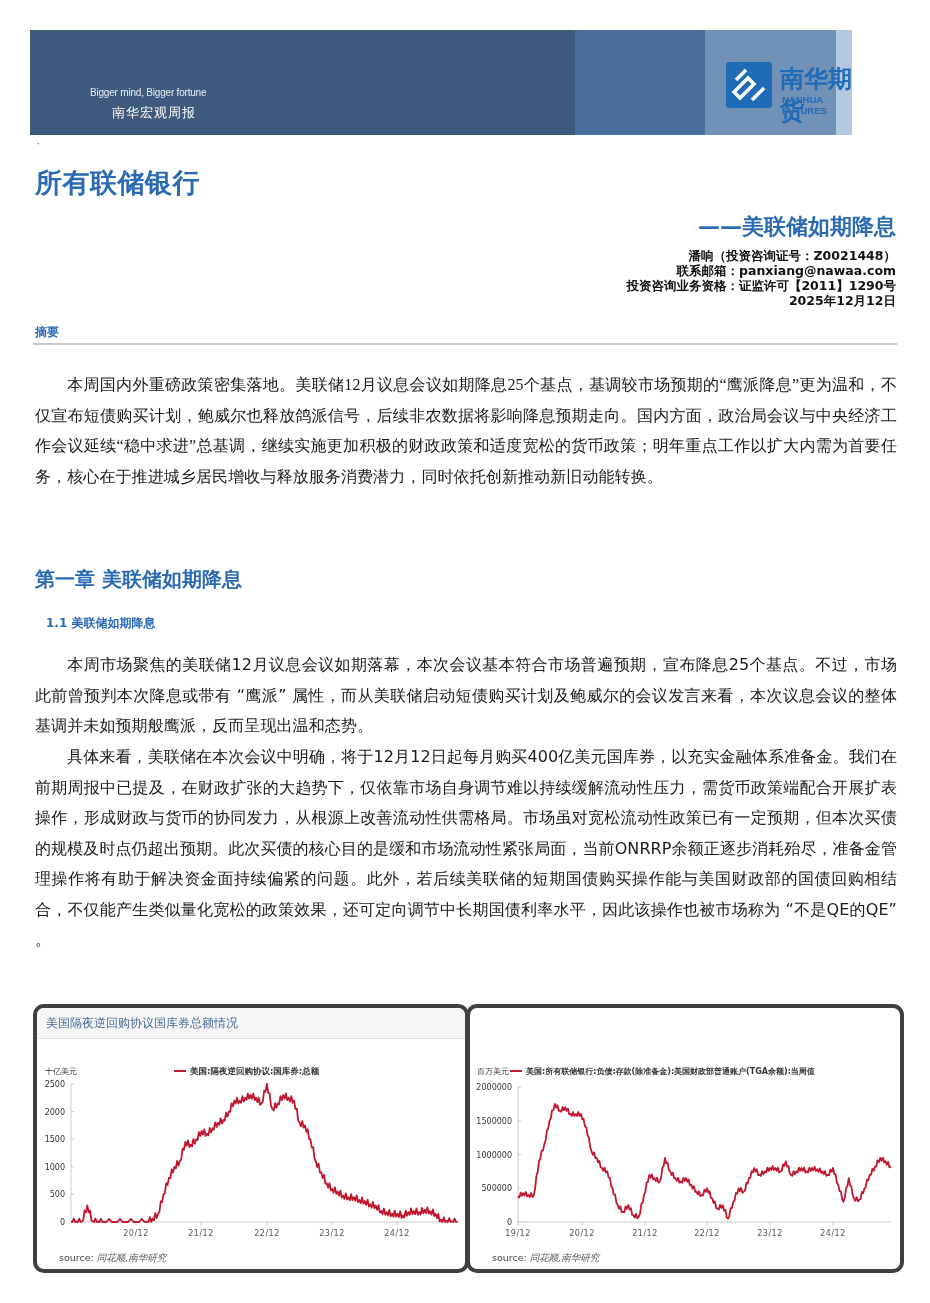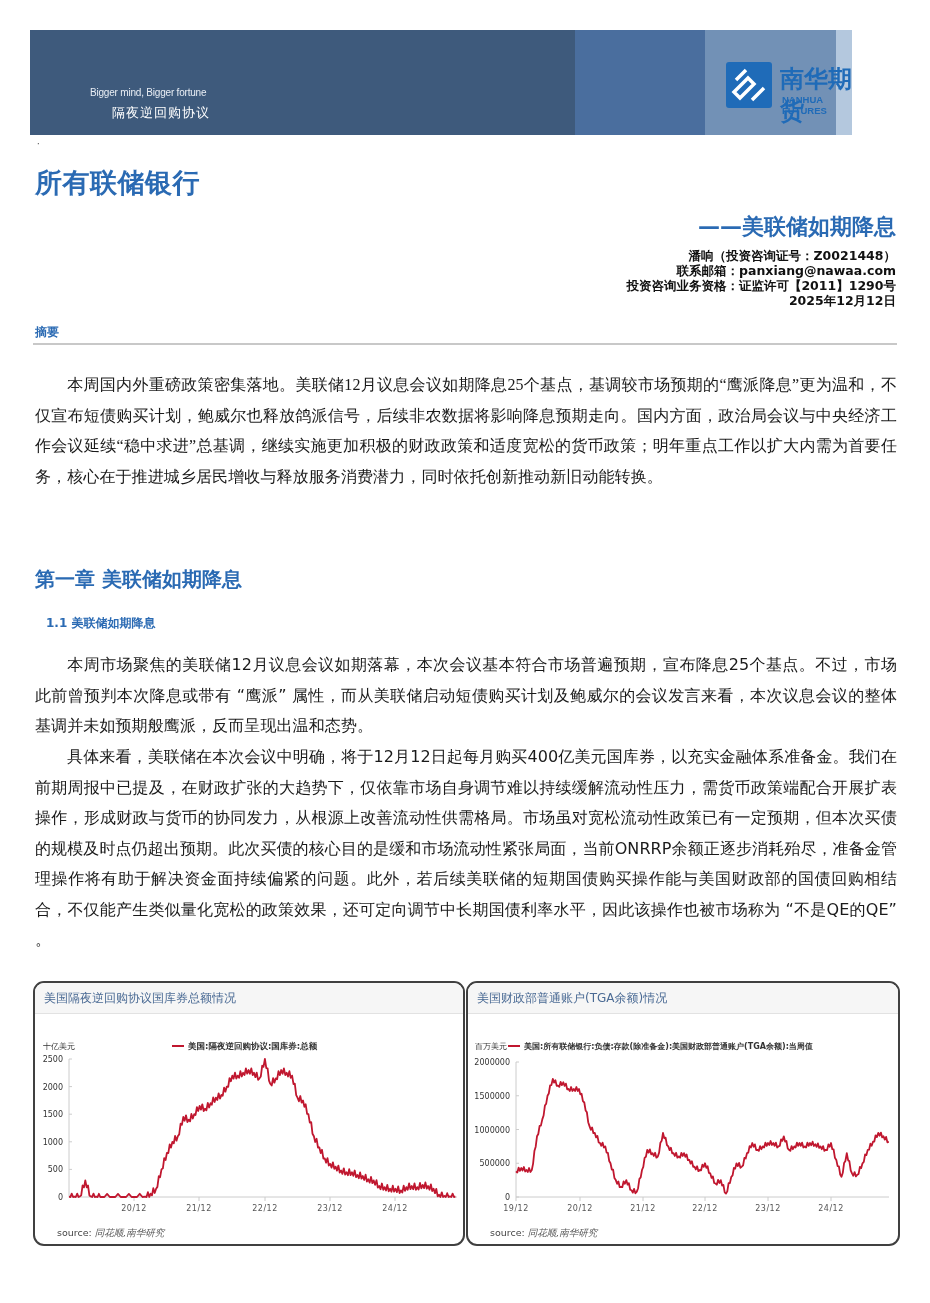--- a/index.html
+++ b/index.html
@@ -18,37 +18,37 @@
   .dot { position: absolute; left: 37px; top: 140px; font-size: 8px; color: #333; }
   .doc-title { position: absolute; left: 35px; top: 165px; font-size: 27px; font-weight: bold; color: #2a6ab3; letter-spacing: 0.5px; }
   .subtitle { position: absolute; right: 34px; top: 212px; font-size: 22px; font-weight: bold; color: #2a6ab3; }
   .meta { position: absolute; right: 34px; top: 248px; text-align: right; font-size: 12.5px; font-weight: bold; line-height: 15px; color: #111; }
   .section-label { position: absolute; left: 35px; top: 324px; font-size: 12px; font-weight: bold; color: #2a6ab3; }
   .rule { position: absolute; left: 33px; top: 343px; width: 864px; height: 2px; background: #c8c8c8; }
   .para { position: absolute; left: 35px; width: 862px; font-size: 16px; line-height: 30.5px; color: #1a1a1a; text-align: justify; letter-spacing: 0.1px; }
   .para .indent { display: inline-block; width: 32px; }
   .h1 { position: absolute; left: 35px; top: 566px; font-size: 20px; font-weight: bold; color: #2a6ab3; }
   .h2 { position: absolute; left: 46px; top: 615px; font-size: 12px; font-weight: bold; color: #2a6ab3; }
-  .card { position: absolute; top: 981px; height: 261px; border: 2px solid #404040; border-radius: 11px; background: #fff; overflow: hidden; }
+  .card { position: absolute; top: 1004px; height: 261px; border: 4px solid #404040; border-radius: 11px; background: #fff; overflow: hidden; }
   .card-left { left: 33px; width: 428px; }
   .card-right { left: 466px; width: 430px; }
   .card-head { height: 30px; background: #f6f6f6; border-bottom: 1px solid #e2e2e2; font-size: 12px; color: #4a6a94; line-height: 30px; padding-left: 9px; }
   .card svg { position: absolute; left: 0; top: 0; }
   .source { position: absolute; left: 22px; bottom: 4px; font-size: 9.5px; color: #444; }
   .source i { font-style: italic; color: #555; margin-top: 28px; }
 </style>
 </head>
 <body>
 
 <div class="banner">
   <div class="stripe stripe1"></div>
   <div class="stripe stripe2"></div>
   <div class="stripe stripe3"></div>
   <div class="slogan-en">Bigger mind, Bigger fortune</div>
-  <div class="slogan-cn">隔夜逆回购协议</div>
+  <div class="slogan-cn">南华宏观周报</div>
   <div class="logo-mark">
     <svg width="46" height="46" viewBox="0 0 46 46">
       <path d="M8 30 L22 16 L28 22 L14 36 Z" fill="none" stroke="#ffffff" stroke-width="3.5"></path>
       <path d="M18 30 L32 16 L38 22 L24 36 Z" fill="none" stroke="#ffffff" stroke-width="3.5" opacity="0"></path>
       <path d="M10 18 L20 8 M26 38 L38 26" stroke="#ffffff" stroke-width="3.5"></path>
     </svg>
   </div>
   <div class="logo-cn">南华期货</div>
   <div class="logo-en">NANHUA FUTURES</div>
 </div>
@@ -102,21 +102,20 @@
       <line x1="295" y1="214" x2="295" y2="218" stroke="#ccc"></line>
       <text x="295" y="228" font-size="8" fill="#555" text-anchor="middle" font-family="DejaVu Sans, sans-serif" letter-spacing="0.5">23/12</text>
       <line x1="360" y1="214" x2="360" y2="218" stroke="#ccc"></line>
       <text x="360" y="228" font-size="8" fill="#555" text-anchor="middle" font-family="DejaVu Sans, sans-serif" letter-spacing="0.5">24/12</text>
       <polyline points="34.0,213.7 35.4,214.0 36.7,210.7 38.1,214.0 39.4,213.7 40.8,214.0 42.2,210.6 43.5,214.0 44.9,213.4 46.2,212.4 47.6,202.4 49.0,204.4 50.3,197.4 51.7,204.4 53.0,202.4 54.4,212.4 55.8,213.4 57.1,214.0 58.5,210.6 59.8,214.0 61.2,213.7 62.6,214.0 63.9,210.8 65.3,214.0 66.7,213.9 69.4,214.0 72.1,210.9 74.8,214.0 77.5,213.9 80.3,214.0 83.0,210.9 85.7,214.0 88.4,213.9 91.1,214.0 93.9,210.9 96.6,214.0 99.3,213.9 102.0,214.0 104.7,210.8 107.5,214.0 110.2,213.7 111.5,214.0 112.9,209.2 114.3,214.0 115.6,210.7 117.0,212.4 118.3,205.2 119.7,210.0 121.1,205.7 122.4,203.9 123.8,193.1 125.1,194.2 126.5,186.4 127.9,185.3 129.2,175.1 130.6,177.0 131.9,169.8 133.3,170.1 134.7,161.3 136.0,164.6 137.4,158.8 138.8,160.4 140.1,153.0 141.5,157.7 142.8,153.3 144.2,151.4 145.6,140.6 146.9,141.8 148.3,134.0 149.6,137.7 151.0,132.3 152.4,139.0 153.7,136.7 155.1,138.3 156.4,131.0 157.8,135.6 159.2,131.2 160.5,132.1 161.9,124.1 163.2,128.0 164.6,122.9 166.0,126.6 167.3,121.3 168.7,128.0 170.0,125.7 171.4,127.3 172.8,119.9 174.1,124.5 175.5,120.2 176.8,121.8 178.2,114.4 179.6,119.0 180.9,114.6 182.3,117.0 183.6,110.3 185.0,115.6 186.4,111.9 187.7,112.8 189.1,104.7 190.4,108.7 191.8,103.6 193.2,103.8 194.5,95.1 195.9,98.3 197.3,92.6 198.6,95.6 200.0,89.6 201.3,95.6 202.7,92.6 204.1,94.9 205.4,88.2 206.8,93.5 208.1,89.8 209.5,92.1 210.9,85.4 212.2,90.7 213.6,87.0 214.9,90.7 216.3,85.4 217.7,92.1 219.0,89.8 220.4,94.2 221.7,89.6 223.1,96.9 224.5,95.3 225.8,93.5 227.2,82.7 228.5,83.8 229.9,76.0 231.3,85.2 232.6,85.4 234.0,97.6 235.3,100.8 236.7,102.5 238.1,95.1 239.4,99.7 240.8,95.3 242.1,96.3 243.5,88.2 244.9,92.1 246.2,87.0 247.6,90.7 248.9,85.4 250.3,92.1 251.7,89.8 253.0,93.5 254.4,88.2 255.7,94.9 257.1,92.6 258.5,101.1 259.8,100.6 261.2,112.1 262.5,114.6 263.9,118.3 265.3,113.0 266.6,119.7 268.0,117.4 269.4,123.8 270.7,121.3 272.1,130.8 273.4,131.2 274.8,139.7 276.2,139.2 277.5,150.8 278.9,153.3 280.2,159.0 281.6,155.8 283.0,164.6 284.3,164.3 285.7,170.1 287.0,166.8 288.4,175.6 289.8,175.4 291.1,179.7 292.5,175.1 293.8,182.5 295.2,180.9 296.6,184.6 297.9,179.3 299.3,185.9 300.6,183.6 302.0,187.6 303.4,182.6 304.7,189.5 306.1,187.5 307.4,190.9 308.8,185.3 310.2,191.7 311.5,189.2 312.9,192.2 314.2,186.2 315.6,192.2 317.0,189.2 318.3,192.8 319.7,187.5 321.0,194.2 322.4,191.9 323.8,195.2 325.1,189.5 326.5,195.7 327.8,193.0 329.2,196.9 330.6,191.7 331.9,198.5 333.3,196.3 334.7,199.6 336.0,193.9 337.4,200.2 338.7,197.4 340.1,201.8 341.5,197.2 342.8,204.6 344.2,203.0 345.5,206.2 346.9,200.5 348.3,206.8 349.6,204.1 351.0,207.5 352.3,201.9 353.7,208.3 355.1,205.7 356.4,208.7 357.8,202.7 359.1,208.7 360.5,205.7 361.9,209.1 363.2,203.5 364.6,210.0 365.9,207.4 367.3,209.5 368.7,202.7 370.0,207.9 371.4,204.1 372.7,206.8 374.1,200.5 375.5,206.2 376.8,203.0 378.2,206.2 379.5,200.5 380.9,206.8 382.3,204.1 383.6,206.5 385.0,200.0 386.3,205.4 387.7,201.9 389.1,205.1 390.4,199.4 391.8,205.7 393.1,203.0 394.5,206.7 395.9,201.3 397.2,208.0 398.6,205.7 400.0,210.2 401.3,205.8 402.7,213.3 404.0,211.8 405.4,214.0 406.8,209.3 408.1,214.0 409.5,212.9 410.8,214.0 412.2,210.2 413.6,214.0 414.9,213.4 416.3,214.0 417.6,210.6 419.0,214.0 420.4,213.7" fill="none" stroke="#c0172f" stroke-width="1.8" stroke-linejoin="round"></polyline>
     </svg>
   <div class="source"><span>source:</span> <i>同花顺,南华研究</i></div>
 </div>
 
 <div class="card card-right">
-  <div class="card-head">美国财政部普通账户(TGA余额)情况</div>
   <svg id="chart-right" width="430" height="261">
       <text x="7" y="66" font-size="8" fill="#333" font-family="DejaVu Sans, sans-serif">百万美元</text>
       <line x1="40" y1="63" x2="52" y2="63" stroke="#c0172f" stroke-width="2"></line>
       <text x="56" y="66" font-size="8" font-weight="bold" fill="#333" font-family="DejaVu Sans, sans-serif">美国:所有联储银行:负债:存款(除准备金):美国财政部普通账户(TGA余额):当周值</text>
       <line x1="48" y1="79" x2="48" y2="214" stroke="#ccc" stroke-width="1"></line>
       <text x="42" y="217" font-size="8" fill="#333" text-anchor="end" font-family="DejaVu Sans, sans-serif">0</text>
       <line x1="48" y1="214" x2="51" y2="214" stroke="#ccc"></line>
       <text x="42" y="183.25" font-size="8" fill="#333" text-anchor="end" font-family="DejaVu Sans, sans-serif">500000</text>
       <line x1="48" y1="180.25" x2="51" y2="180.25" stroke="#ccc"></line>
       <text x="42" y="149.5" font-size="8" fill="#333" text-anchor="end" font-family="DejaVu Sans, sans-serif">1000000</text>

